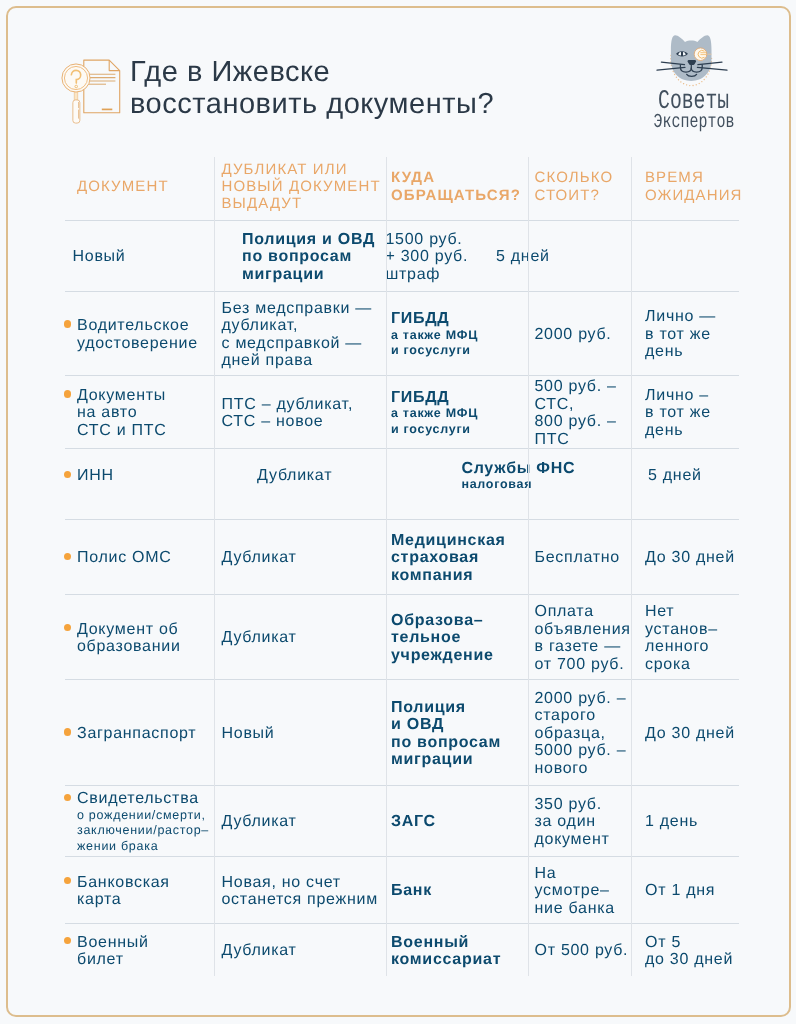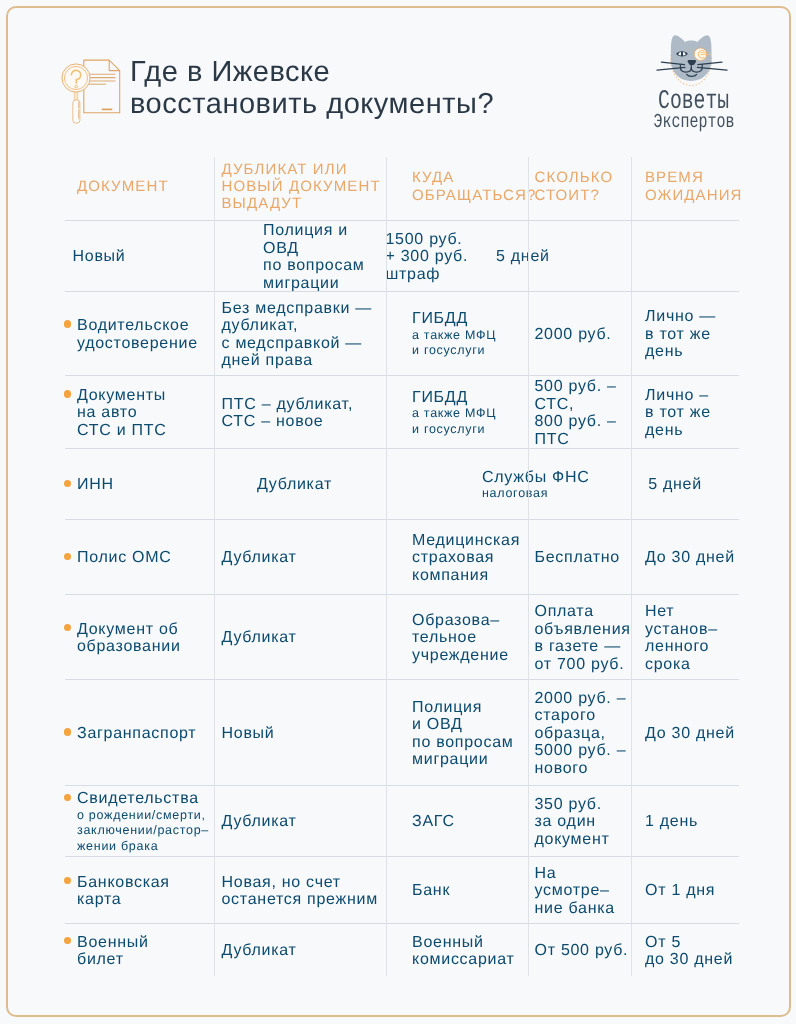--- a/index.html
+++ b/index.html
@@ -29,21 +29,21 @@
   .logo-text .l1 span, .logo-text .l2 span { display:inline-block; transform-origin:50% 50%; }
   .logo-text .l1 span { transform:scaleX(0.731); }
   .logo-text .l2 span { transform:scaleX(0.748); }
 
   
   .table { position:absolute; left:65px; top:157px; width:674px; }
   .row { display:flex; position:relative; width:674px; }
   .cell { position:relative; display:flex; flex-direction:column; justify-content:center; transform:translateZ(0); }
   .c0 { width:149px; padding-left:12px; padding-right:3px;}
   .c1 { width:172px; padding-left:7.5px; padding-right:5px;}
-  .c2 { width:142px; padding-left:26px; padding-right:3px;}
+  .c2 { width:142px; padding-left:5px; padding-right:3px;font-weight:bold;}
   .c3 { width:103px; padding-left:6.5px; padding-right:2px;}
   .c4 { width:108px; padding-left:14px; padding-right:2px;}
   .head .cell { color:#e9a768; font-size:15px; line-height:17.3px; letter-spacing:1.12px; position:relative; top:-1.8px; }
   .body .cell { color:#0c4a6e; font-size:16px; line-height:17.6px; letter-spacing:0.72px; padding-top:3.4px; }
   .body .cell .sub { font-size:12.5px; line-height:15.5px; }
   .vline { position:absolute; width:1px; background:#dfe3e8; }
   .hline { position:absolute; left:0; width:674px; height:1px; background:#d5dce3; }
   .bullet { position:absolute; left:-1.2px; top:0; width:7.4px; height:7.4px; border-radius:50%; background:#f5a33c; }
 </style>
 </head>
@@ -214,21 +214,21 @@
           <div>СТС,</div>
           <div>800 руб. –</div>
           <div>ПТС</div>
         </div>
         <div class="cell c4">
           <div>Лично –</div>
           <div>в тот же</div>
           <div>день</div>
         </div>
       </div>
-      <div class="row body" style="position: absolute; left: 0px; top: 291px; height: 71px; gap: 40px;">
+      <div class="row body" style="position: absolute; left: 0px; top: 282px; height: 71px; gap: 40px;">
         <div class="cell c0">
           <div>ИНН</div>
           <span class="bullet" style="top: 31.7746px;"></span>
         </div>
         <div class="cell c1">
           <div>Дубликат</div>
         </div>
         <div class="cell c2">
           <div>Службы ФНС</div>
           <div class="sub">налоговая</div>

